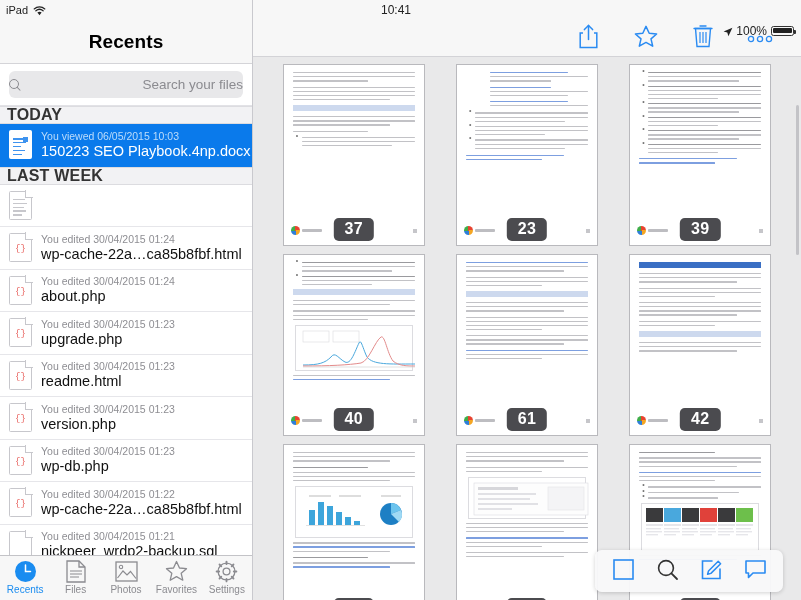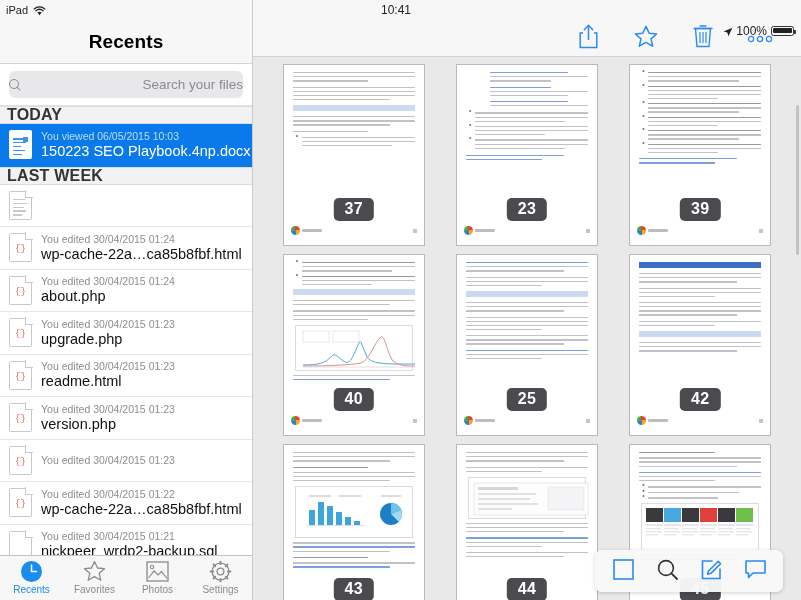--- a/index.html
+++ b/index.html
@@ -153,21 +153,21 @@
   .ln.dk { background:#9a9a9e; }
   .para { margin-bottom: 5px; }
   .hd-bar { height:6px; background:#cdd9ee; margin-bottom:5px; }
   .hd-bar.blue { background:#3a6fc4; }
   .bullets { padding-left: 9px; }
   .bullets .b { position:relative; margin-bottom:4px; }
   .bullets .b::before { content:"•"; position:absolute; left:-6px; top:-5px; font-size:7px; color:#777;}
 
   .pg-badge {
     position:absolute; left:50%; transform:translateX(-50%);
-    bottom: 24px; background:#4b4b4f; color:#fff;
+    bottom: 4px; background:#4b4b4f; color:#fff;
     border-radius:5px; padding: 2px 11px 3px 11px;
     font-size: 16px; font-weight:700; letter-spacing:.3px;
     font-family:"Liberation Sans", sans-serif;
   }
   .logo-dot {
     position:absolute; left:7px; bottom:10px; display:flex; align-items:center; gap:2px;
   }
   .logo-dot .circ { width:9px;height:9px;border-radius:50%; background:
       conic-gradient(#e8432f 0 25%, #f5a623 0 50%, #2f7fd8 0 75%, #3fae49 0 100%); }
   .logo-dot .wm { width:20px;height:3px;background:#bdbdc1;border-radius:1px;}
@@ -327,20 +327,21 @@
 
       <div class="row">
         <div class="fico">
           <div class="sheet"></div>
             <div class="fold2"></div>
             <div class="fold"></div>
           <div class="brace">{}</div>
         </div>
         <div class="row-txt">
           <div class="row-sub">You edited 30/04/2015 01:23</div>
+          <div class="row-name">wp-db.php</div>
         </div>
       </div>
 
       <div class="row">
         <div class="fico">
           <div class="sheet"></div>
             <div class="fold2"></div>
             <div class="fold"></div>
           <div class="brace">{}</div>
         </div>
@@ -369,35 +370,45 @@
         <div class="tab-ico">
           <svg width="23" height="23" viewBox="0 0 23 23">
             <circle cx="11.5" cy="11.5" r="10.5" fill="#1a8cf0"></circle>
             <path d="M11.5 5 V11.5 H16.5" stroke="#fff" stroke-width="1.5" fill="none" stroke-linecap="round"></path>
           </svg>
         </div>
         <div class="tab-lbl">Recents</div>
       </div>
       <div class="tab">
         <div class="tab-ico">
-          <svg width="23" height="22" viewBox="0 0 23 22">
-            <path d="M11.5 1.5 L14.5 8 L21.5 8.7 L16.2 13.3 L17.8 20.2 L11.5 16.6 L5.2 20.2 L6.8 13.3 L1.5 8.7 L8.5 8 Z" fill="none" stroke="#8b8b90" stroke-width="1.3" stroke-linejoin="round"></path>
+          <svg width="20" height="23" viewBox="0 0 20 23">
+            <path d="M1 1 H13 L19 7 V22 H1 Z" fill="none" stroke="#8b8b90" stroke-width="1.3"></path>
+            <path d="M13 1 V7 H19" fill="none" stroke="#8b8b90" stroke-width="1.3"></path>
+            <path d="M4 11 H16 M4 14 H16 M4 17 H13" stroke="#8b8b90" stroke-width="1.1"></path>
           </svg>
         </div>
-        <div class="tab-lbl">Favorites</div>
+        <div class="tab-lbl">Files</div>
       </div>
       <div class="tab">
         <div class="tab-ico">
           <svg width="23" height="21" viewBox="0 0 23 21">
             <rect x="1" y="1" width="21" height="19" fill="none" stroke="#8b8b90" stroke-width="1.3"></rect>
             <path d="M2.5 17 L8 10 L12 14 L15.5 10.5 L21 17.5" fill="none" stroke="#8b8b90" stroke-width="1.2"></path>
             <circle cx="6" cy="6" r="1.7" fill="none" stroke="#8b8b90" stroke-width="1.1"></circle>
           </svg>
         </div>
         <div class="tab-lbl">Photos</div>
+      </div>
+      <div class="tab">
+        <div class="tab-ico">
+          <svg width="23" height="22" viewBox="0 0 23 22">
+            <path d="M11.5 1.5 L14.5 8 L21.5 8.7 L16.2 13.3 L17.8 20.2 L11.5 16.6 L5.2 20.2 L6.8 13.3 L1.5 8.7 L8.5 8 Z" fill="none" stroke="#8b8b90" stroke-width="1.3" stroke-linejoin="round"></path>
+          </svg>
+        </div>
+        <div class="tab-lbl">Favorites</div>
       </div>
       <div class="tab">
         <div class="tab-ico">
           <svg width="23" height="23" viewBox="0 0 23 23">
             <circle cx="11.5" cy="11.5" r="8.4" fill="none" stroke="#8b8b90" stroke-width="1.3"></circle>
             <circle cx="11.5" cy="11.5" r="3.4" fill="none" stroke="#8b8b90" stroke-width="1.3"></circle>
             <g stroke="#8b8b90" stroke-width="1.8" stroke-linecap="round">
               <path d="M11.5 1.6 V4.2"></path>
                 <path d="M11.5 18.8 V21.4"></path>
               <path d="M1.6 11.5 H4.2"></path>
@@ -692,21 +703,21 @@
                   <div class="ln lk"></div>
                   <div class="ln"></div>
                   <div class="ln sh"></div>
                 </div>
             </div>
             <div class="logo-dot">
                 <span class="circ"></span>
                 <span class="wm"></span>
               </div>
             <div class="pg-num-tiny"></div>
-            <div class="pg-badge">25</div>
+            <div class="pg-badge">61</div>
           </div>
         </div>
 
         <div class="thumb-cell">
           <div class="thumb">
             <div class="pg-inner">
               <div class="hd-bar blue"></div>
               <div class="para">
                   <div class="ln"></div>
                   <div class="ln"></div>

